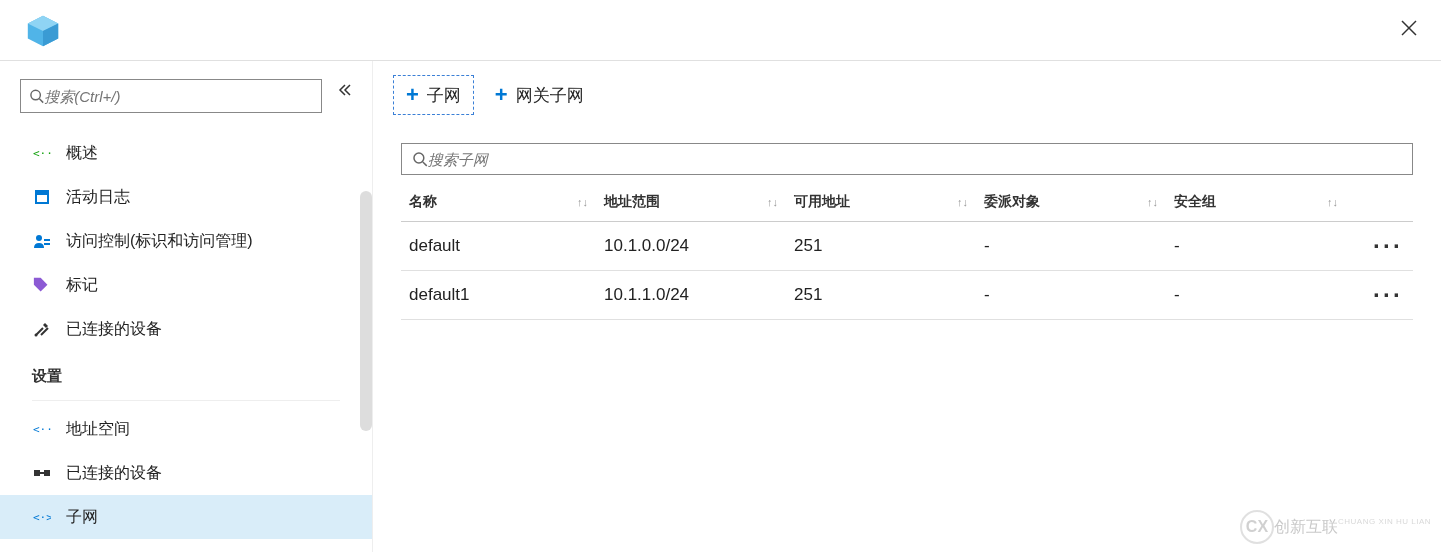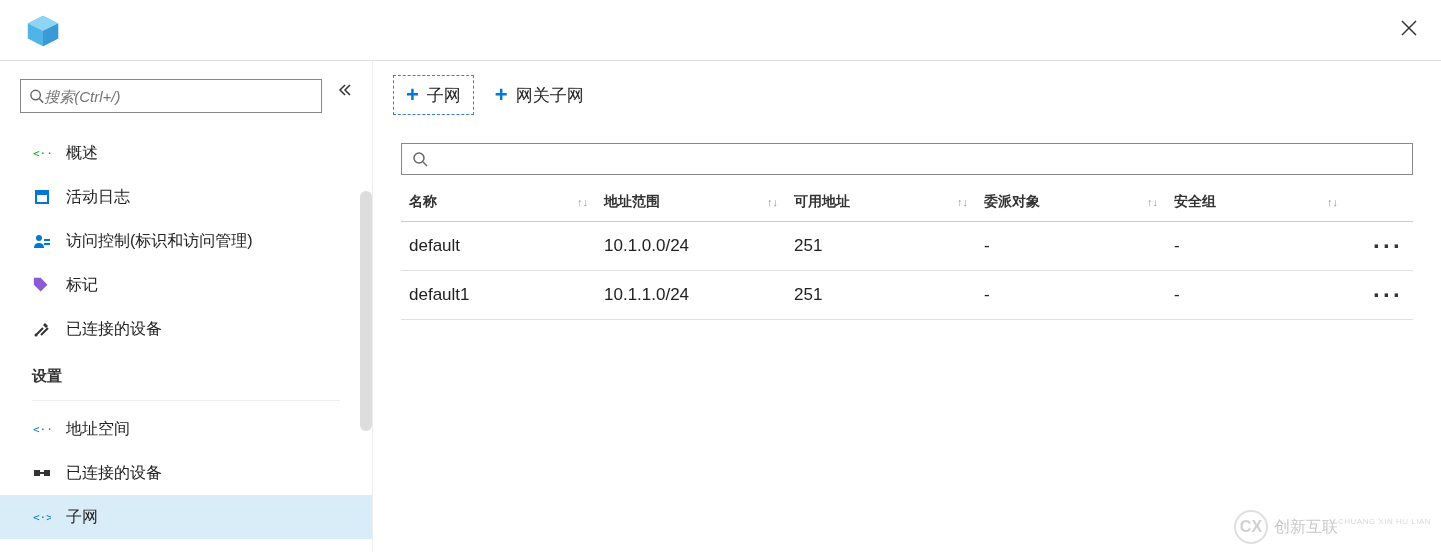--- a/index.html
+++ b/index.html
@@ -37,21 +37,21 @@
 .col-name { width: 195px; gap: 36px; }
 .col-range { width: 190px; }
 .col-avail { width: 190px; }
 .col-delegate { width: 190px; }
 .col-security { width: 180px; }
 .col-actions { flex: 1; text-align: right; justify-content: flex-end; }
 .table-body { }
 .tr { display: flex; border-bottom: 1px solid #e0e0e0; align-items: center; min-height: 48px; }
 .td { font-size: 17px; padding: 10px 8px; color: #222; }
 .more-btn { cursor: pointer; font-size: 24px; font-weight: bold; letter-spacing: 2px; color: #333; padding-right: 10px; }
-.watermark { position: absolute; right: 10px; bottom: 10px; opacity: 0.45; display: flex; align-items: center; gap: 6px; font-size: 14px; color: #888; }
+.watermark { position: absolute; right: 10px; bottom: 10px; opacity: 0.45; display: flex; align-items: center; font-size: 14px; color: #888; }
 .watermark .wm-icon { width: 34px; height: 34px; border: 2px solid #bbb; border-radius: 50%; display: flex; align-items: center; justify-content: center; font-weight: bold; color: #999; font-size: 16px; }
 .watermark .wm-text { display: flex; line-height: 1.1; }
 .watermark .wm-cn { font-size: 16px; color: #888; }
 .watermark .wm-en { font-size: 8px; color: #aaa; letter-spacing: 0.5px; }
 </style>
 </head>
 <body>
 
 <div class="header">
   <div class="header-icon">
@@ -177,20 +177,21 @@
         <span class="plus-icon">+</span>
         <span>网关子网</span>
       </div>
     </div>
 
     <div class="subnet-search">
       <svg width="16" height="16" viewBox="0 0 16 16">
           <circle cx="7" cy="7" r="5" fill="none" stroke="#666" stroke-width="1.5"></circle>
           <line x1="11" y1="11" x2="15" y2="15" stroke="#666" stroke-width="1.5"></line>
         </svg>
+      <input type="text" placeholder="搜索子网" style="">
     </div>
 
     <div class="table">
       <div class="table-header">
         <div class="th col-name">
             <span>名称</span>
             <span class="sort-icon">↑↓</span>
           </div>
         <div class="th col-range">
             <span>地址范围</span>

